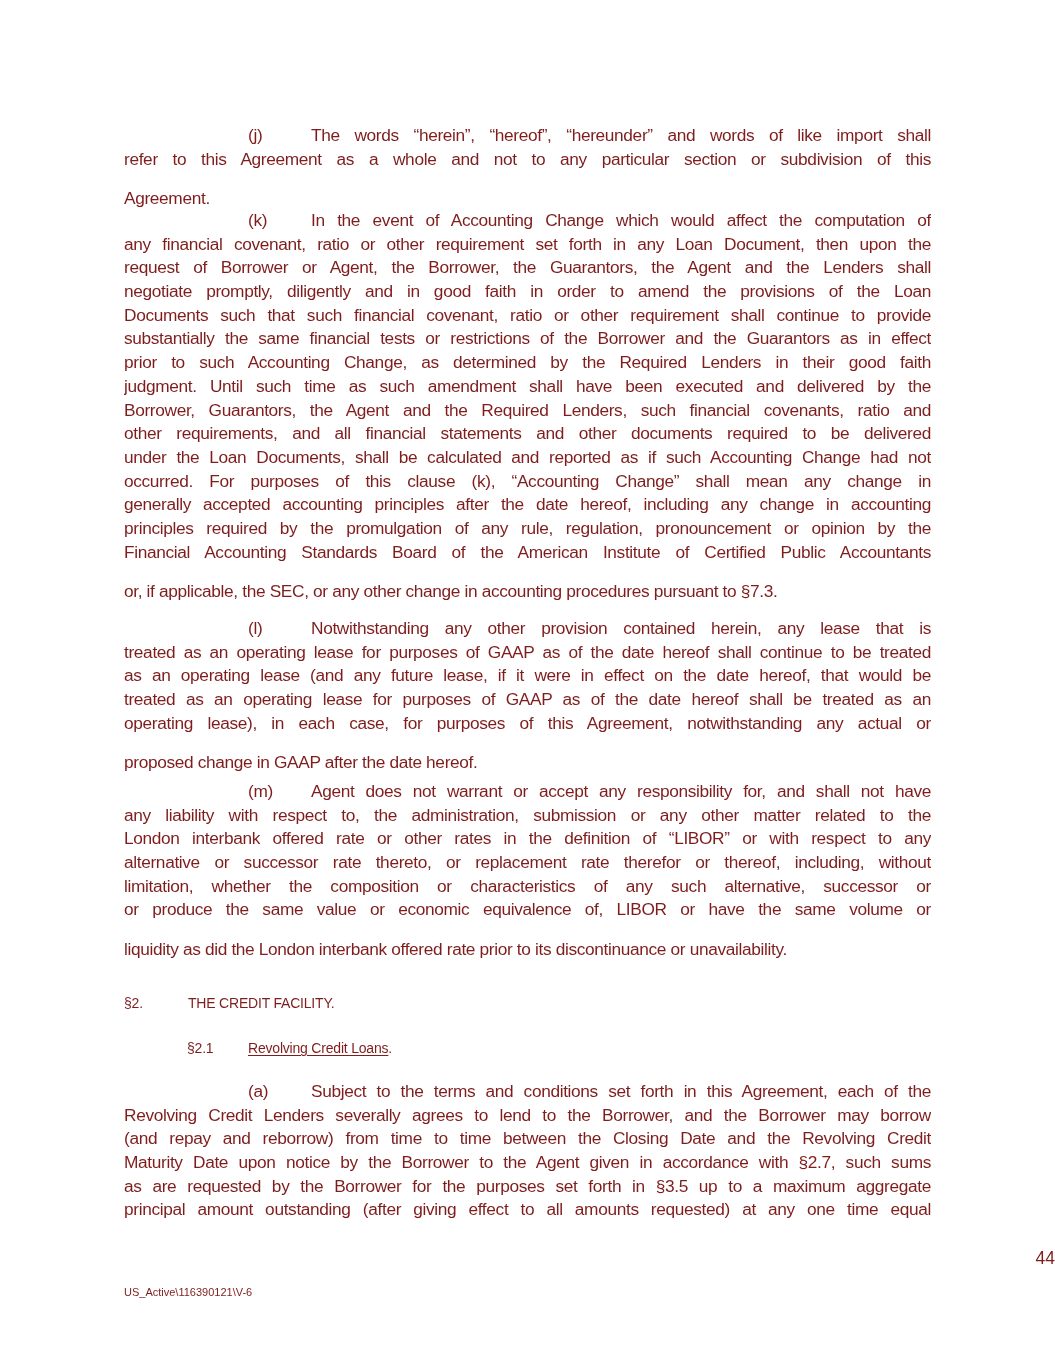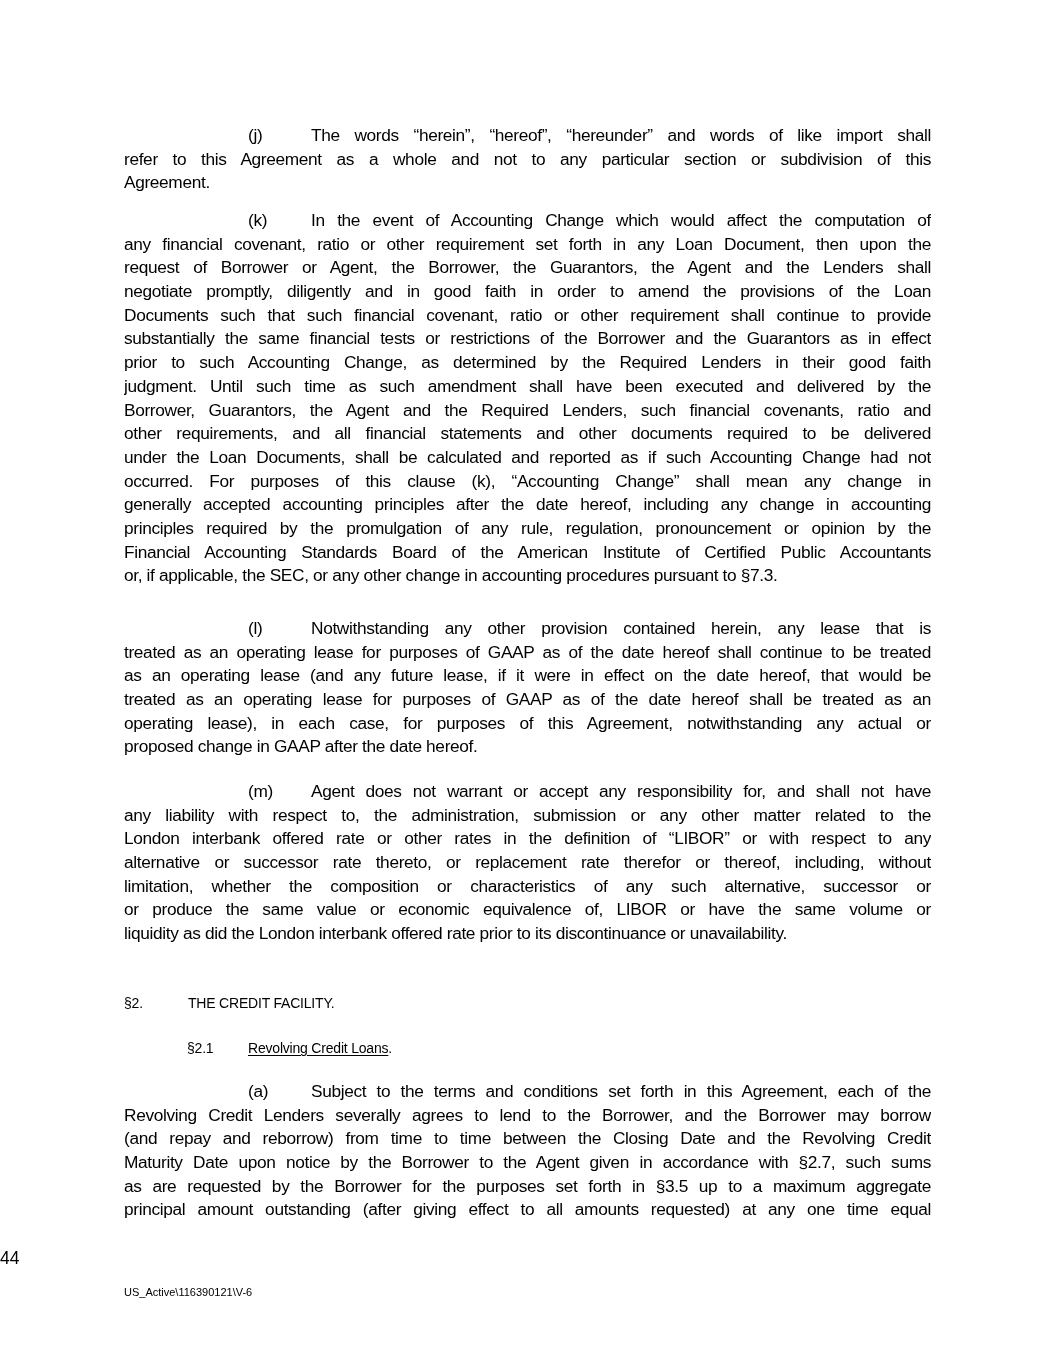--- a/index.html
+++ b/index.html
@@ -1,33 +1,33 @@
 <!DOCTYPE html>
 <html><head>
 <meta charset="utf-8">
 <style>
   html, body { margin: 0; padding: 0; background: #ffffff; }
   body { width: 1055px; height: 1365px; position: relative; overflow: hidden; }
   .page {
     position: absolute; left: 0; top: 0; width: 1055px; height: 1365px;
-    background: #ffffff; color: #000000;
+    background: #ffffff; color: #7f1d1d;
     font-family: "Liberation Sans", sans-serif;
   }
   .para { position: absolute; left: 124px; width: 807px; font-size: 17.3px; letter-spacing: -0.35px; }
   .line {
     display: block; height: 23.7px; line-height: 23.7px; white-space: nowrap;
     text-align: justify; text-align-last: justify; overflow: hidden;
   }
-  .line.last { text-align-last: left; }
+  .line.last { text-align-last: left; margin-top: 16px; }
   .first { padding-left: 124px; }
   .label { display: inline-block; width: 63px; text-align-last: left; }
   .heading { position: absolute; font-size: 14px; letter-spacing: -0.2px; white-space: nowrap; }
   .heading .num { display: inline-block; }
   .u { text-decoration: underline; text-underline-offset: 2px; }
-  .pagenum { position: absolute; left: 0; width: 1055px; top: 1248px; text-align: left; font-size: 17.5px; }
+  .pagenum { position: absolute; left: 0; width: 1055px; top: 1248px; text-align: right; font-size: 17.5px; }
   .footer { position: absolute; left: 124px; top: 1286px; font-size: 11px; }
 </style>
 </head>
 <body>
 
 <div class="page">
 
   <div class="para" style="top:124px">
     <span class="line first"><span class="label">(j)</span><span>The words “herein”, “hereof”, “hereunder” and words of like import shall</span></span>
     <span class="line">refer to this Agreement as a whole and not to any particular section or subdivision of this</span>

